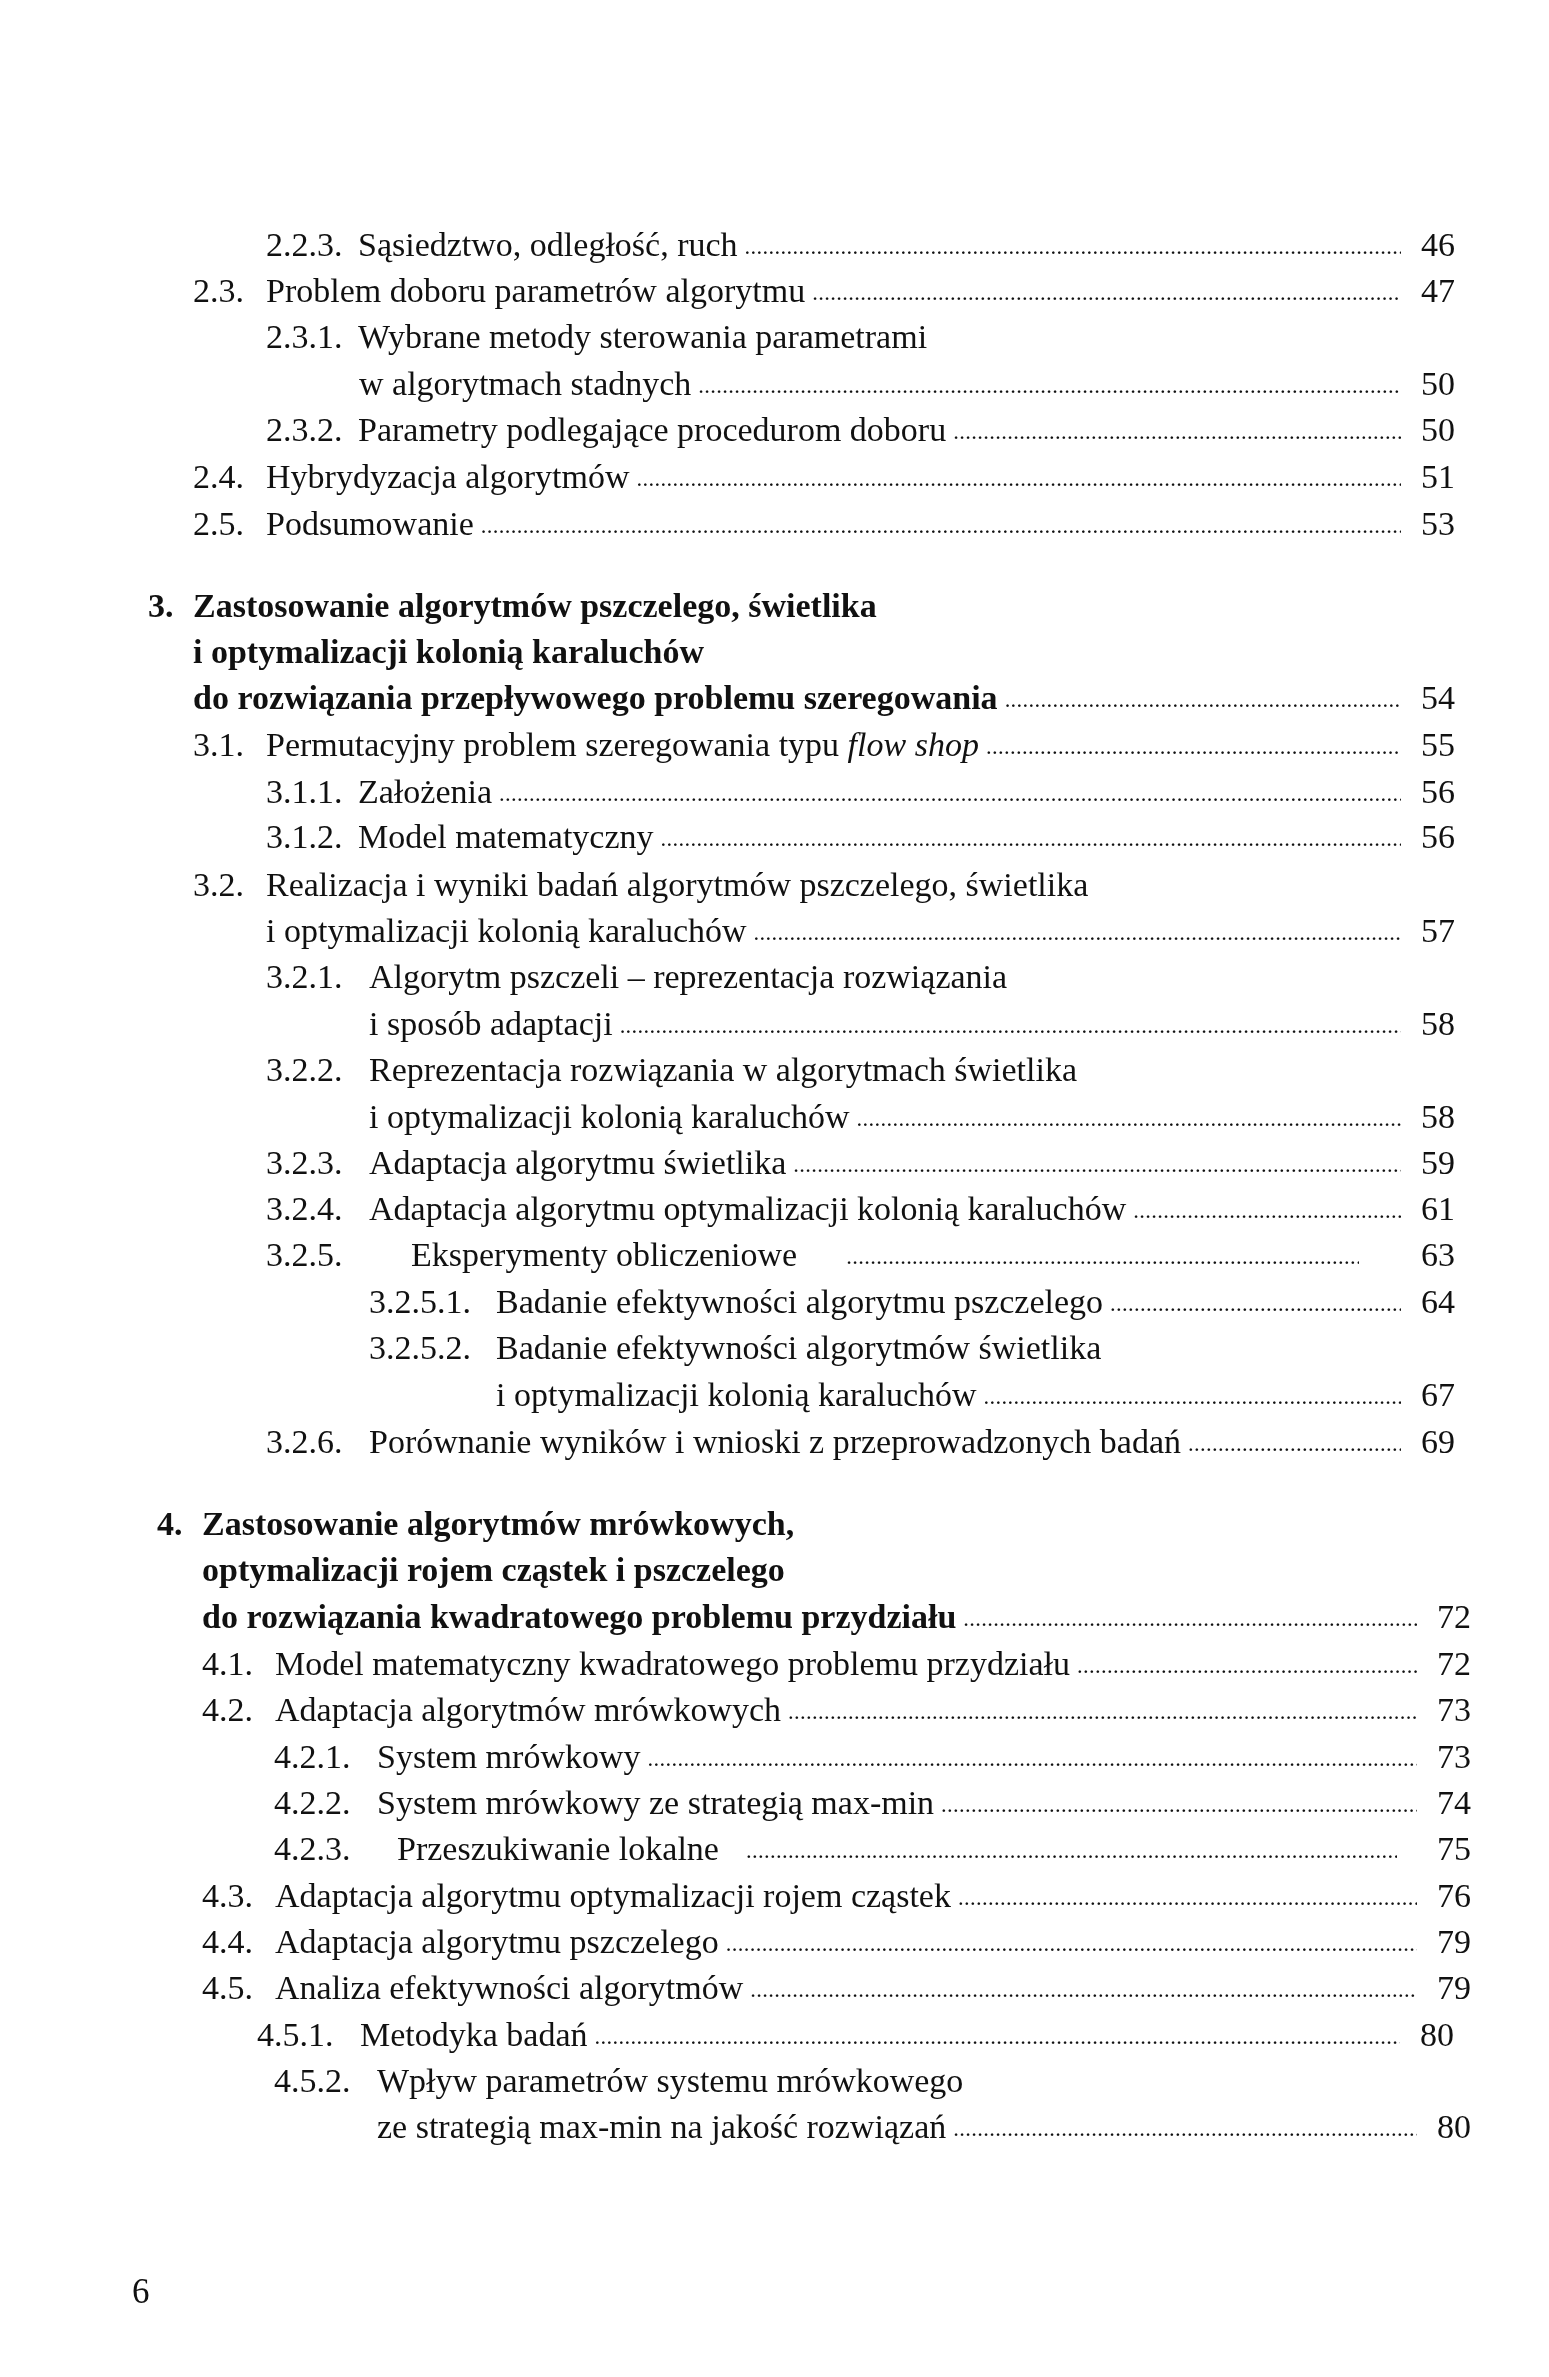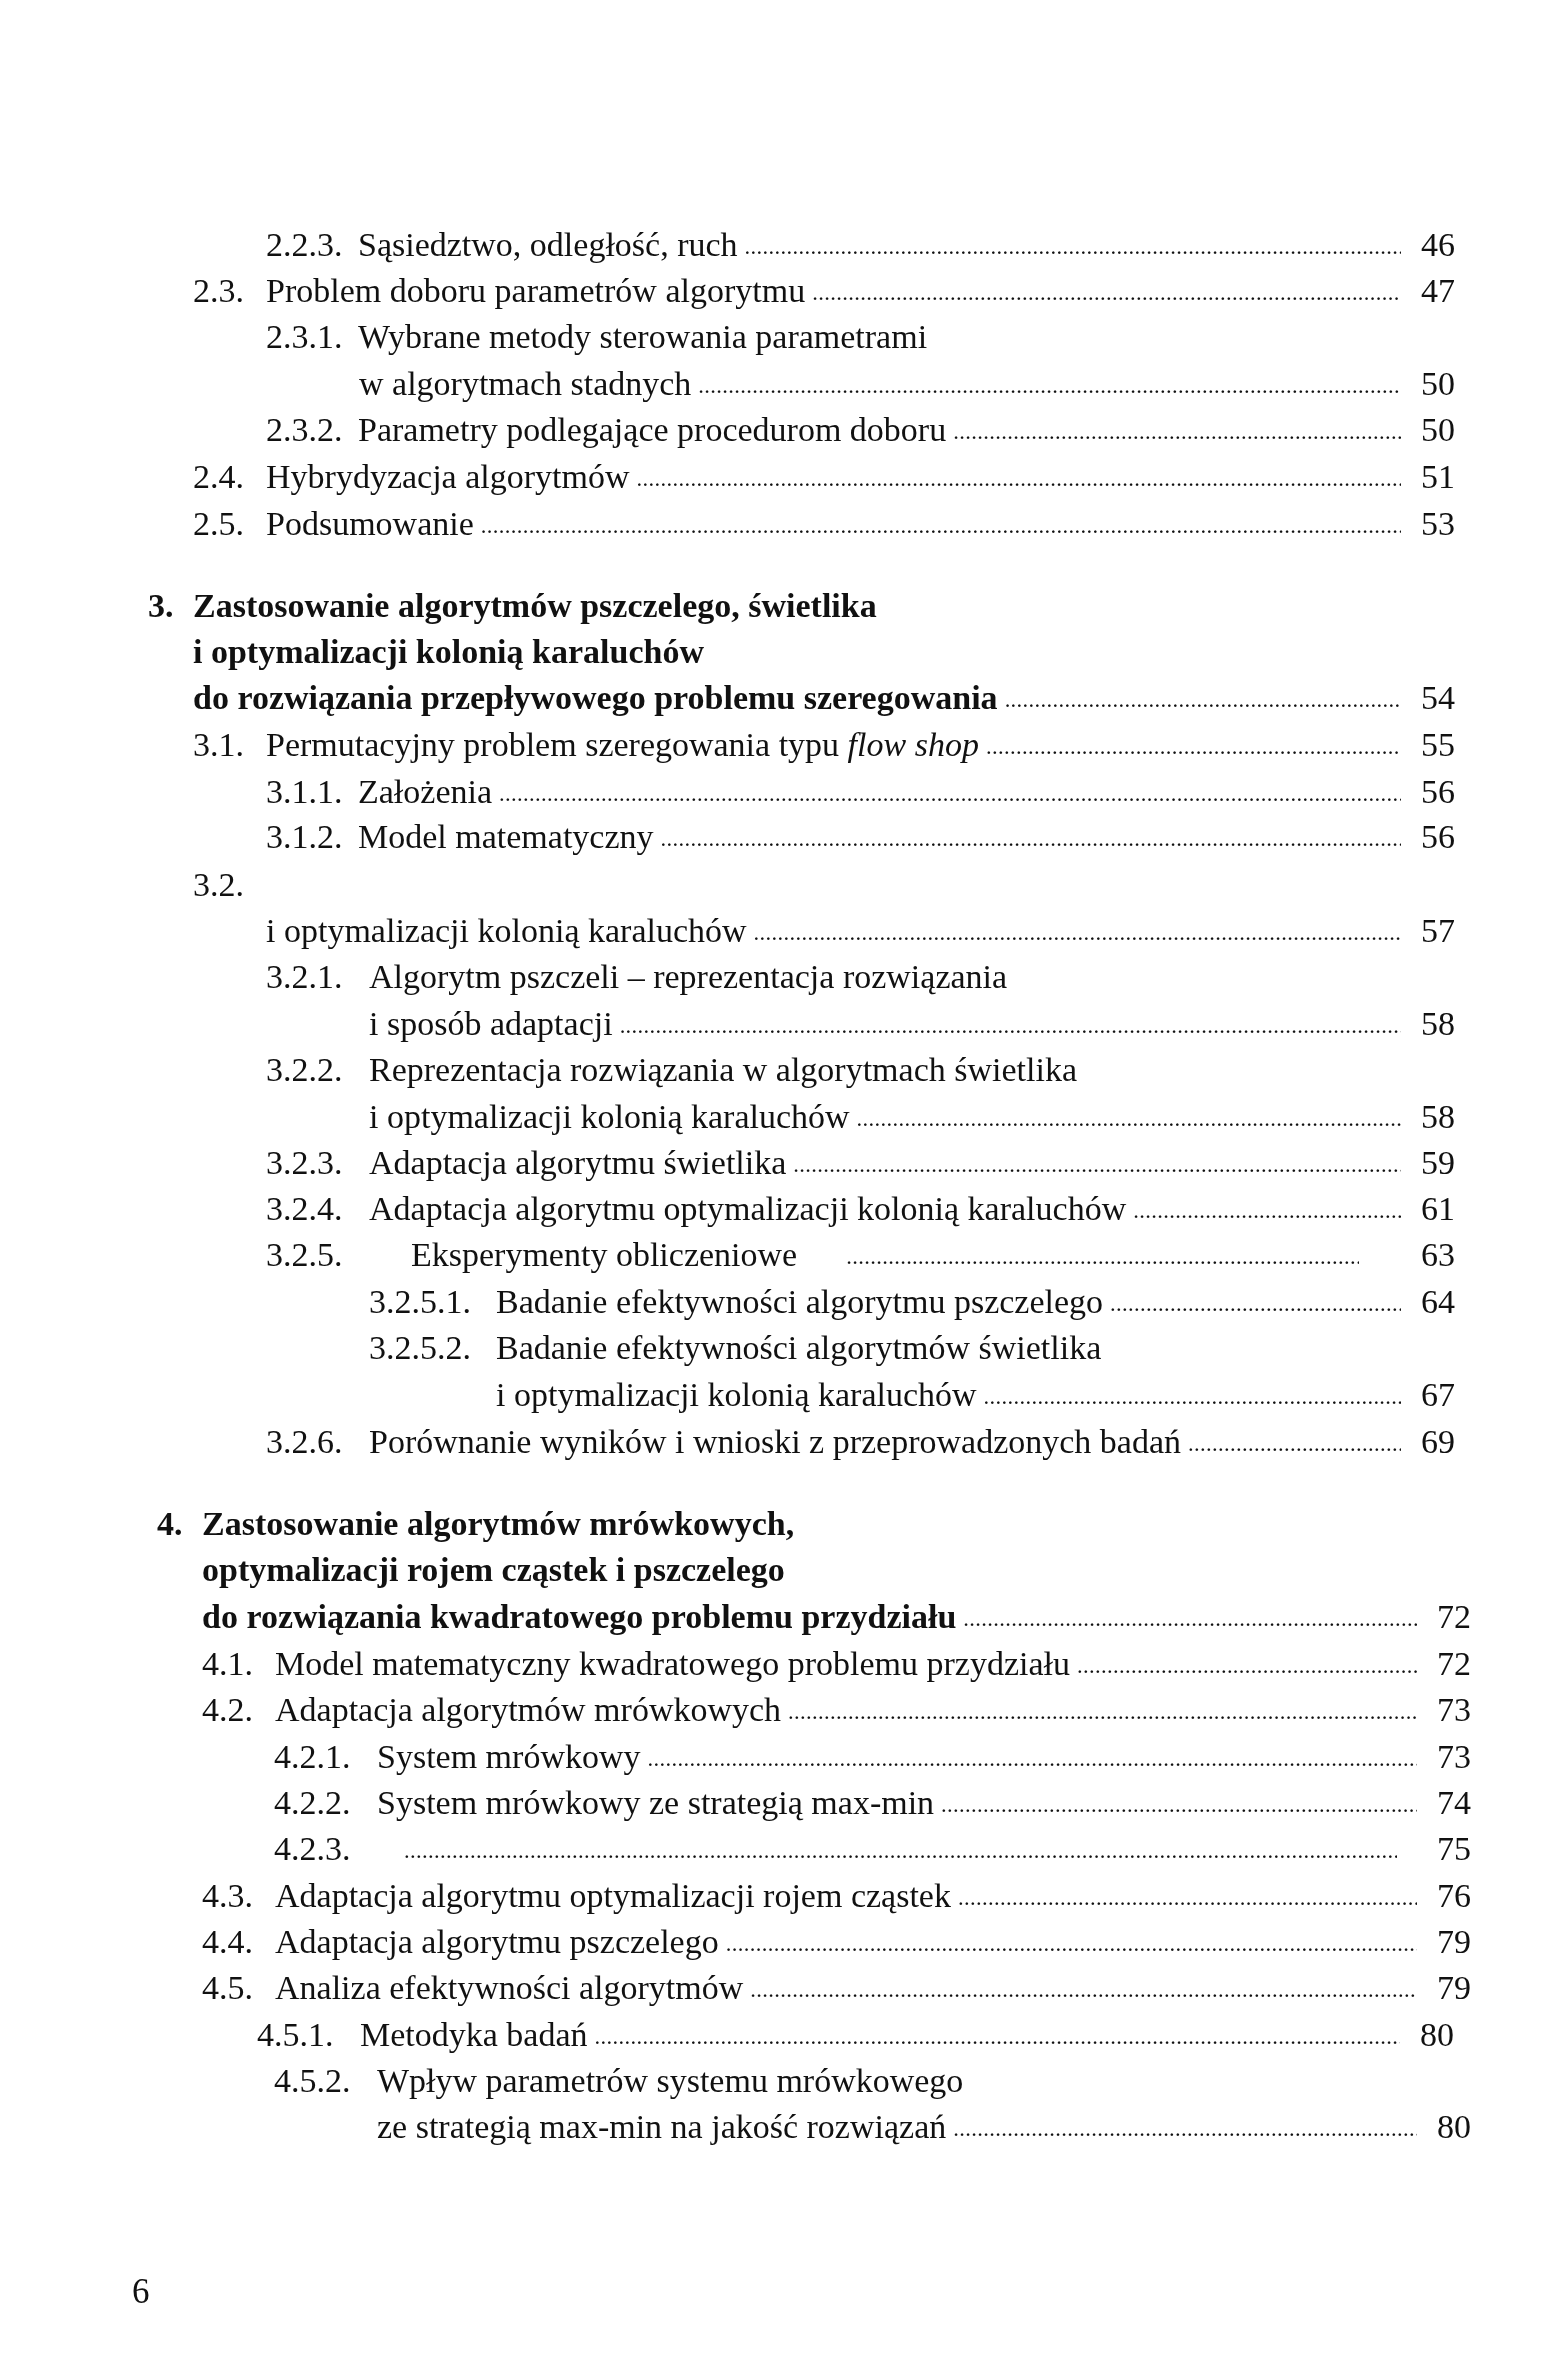--- a/index.html
+++ b/index.html
@@ -103,20 +103,21 @@
     <span class="page">56</span>
   </div>
   <div class="line" style="left:266px; top:813px; width:1189px;">
     <span class="num" style="width:92px;">3.1.2.</span>
     <span class="title">Model matematyczny</span>
     <span class="leader"></span>
     <span class="page">56</span>
   </div>
   <div class="line" style="left:193px; top:861px; width:1262px;">
     <span class="num" style="width:73px;">3.2.</span>
+    <span class="title">Realizacja i wyniki badań algorytmów pszczelego, świetlika</span>
   </div>
   <div class="line" style="left:266px; top:907px; width:1189px;">
     <span class="title">i optymalizacji kolonią karaluchów</span>
     <span class="leader"></span>
     <span class="page">57</span>
   </div>
   <div class="line" style="left:266px; top:953px; width:1189px;">
     <span class="num" style="width:103px;">3.2.1.</span>
     <span class="title">Algorytm pszczeli – reprezentacja rozwiązania</span>
   </div>
@@ -205,20 +206,21 @@
     <span class="page">73</span>
   </div>
   <div class="line" style="left:274px; top:1779px; width:1197px;">
     <span class="num" style="width:103px;">4.2.2.</span>
     <span class="title">System mrówkowy ze strategią max-min</span>
     <span class="leader"></span>
     <span class="page">74</span>
   </div>
   <div class="line" style="left:274px; top:1825px; width:1197px;gap:20px;">
     <span class="num" style="width:103px;">4.2.3.</span>
+    <span class="title">Przeszukiwanie lokalne</span>
     <span class="leader"></span>
     <span class="page">75</span>
   </div>
   <div class="line" style="left:202px; top:1872px; width:1269px;">
     <span class="num" style="width:73px;">4.3.</span>
     <span class="title">Adaptacja algorytmu optymalizacji rojem cząstek</span>
     <span class="leader"></span>
     <span class="page">76</span>
   </div>
   <div class="line" style="left:202px; top:1918px; width:1269px;">

